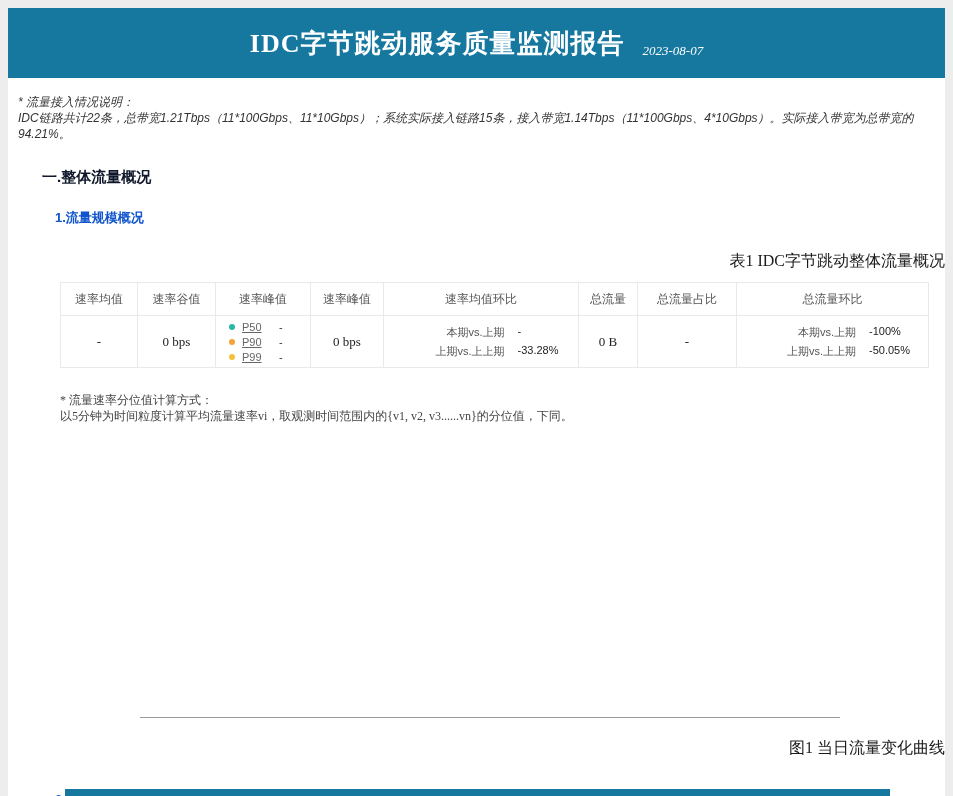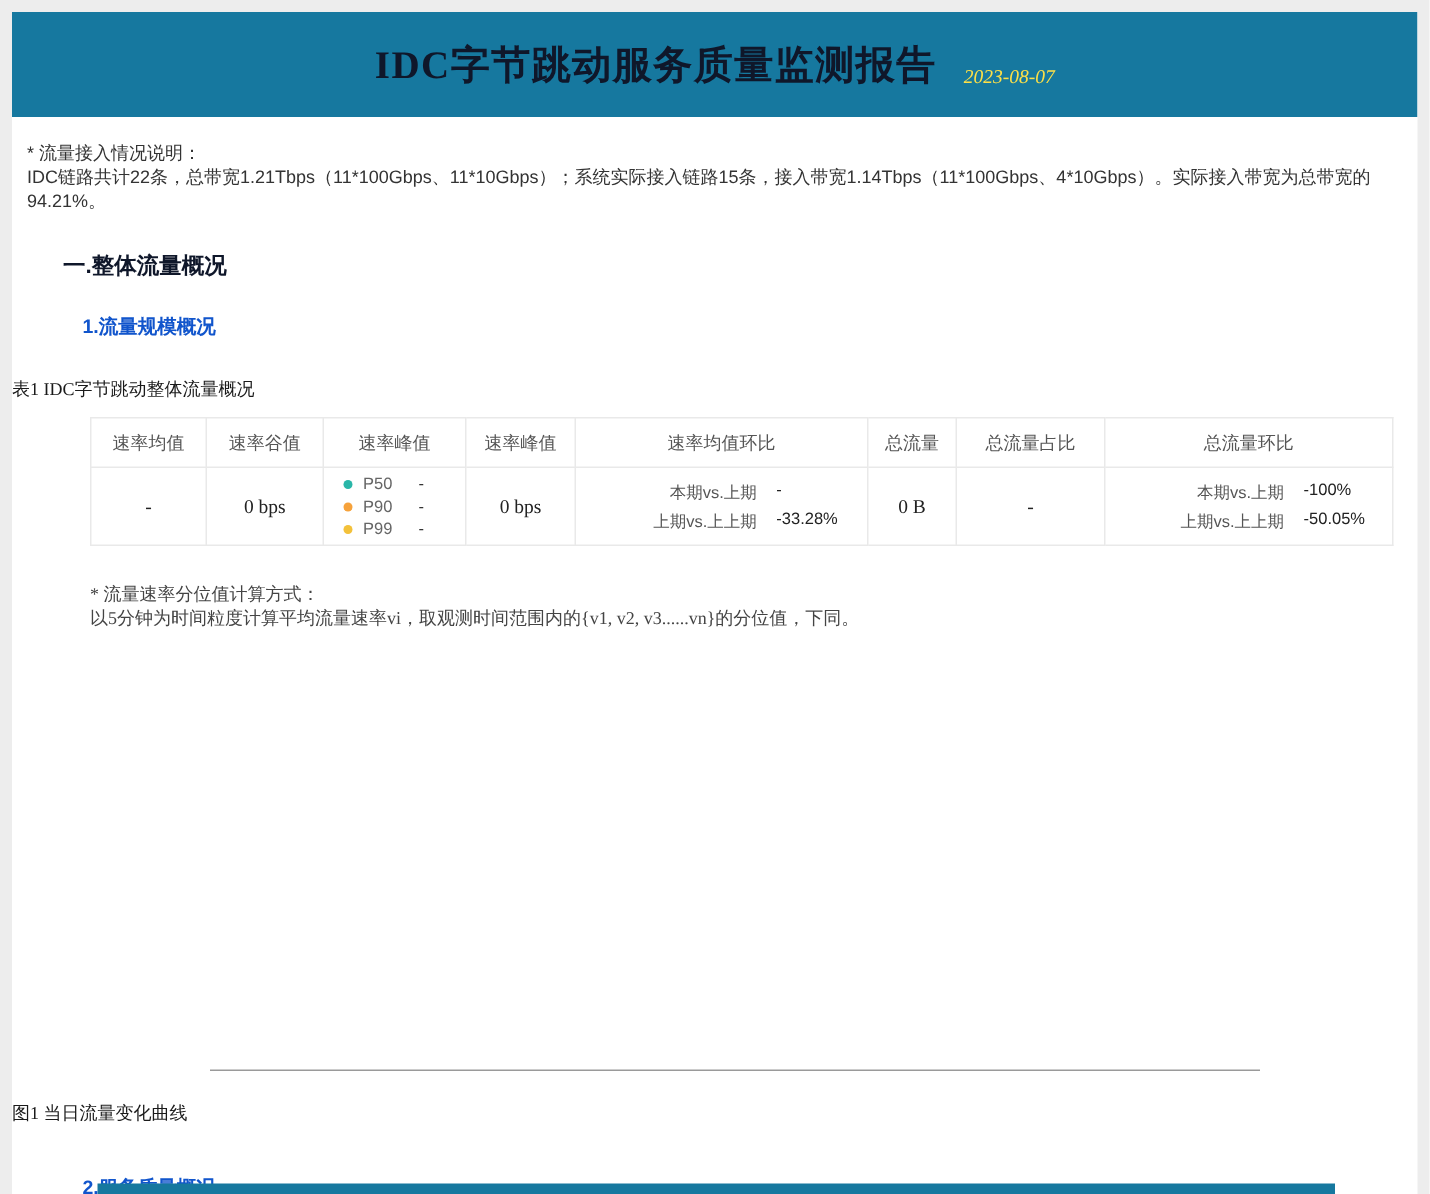--- a/index.html
+++ b/index.html
@@ -2,42 +2,42 @@
 <html><head>
 <meta charset="utf-8">
 <style>
   * { box-sizing: border-box; margin: 0; padding: 0; }
   html, body { width: 953px; height: 796px; }
   body { background: #ededed; font-family: "Liberation Sans", sans-serif; }
 
   .page { position: relative; margin: 8px 8px 0; height: 788px; background: #fff; overflow: hidden; }
 
   .banner { height: 70px; display: flex; align-items: center; justify-content: center; gap: 18px; }
-  .banner .title { color: #0f172a; font-family: "Liberation Serif", serif; font-weight: bold; font-size: 26px; letter-spacing: 1px; }
-  .banner .date { color: #fde047; font-family: "Liberation Serif", serif; font-style: italic; font-size: 13px; margin-top: 16px; }
+  .banner .title { color: #ffffff; font-family: "Liberation Serif", serif; font-weight: bold; font-size: 26px; letter-spacing: 1px; }
+  .banner .date { color: #ffffff; font-family: "Liberation Serif", serif; font-style: italic; font-size: 13px; margin-top: 16px; }
 
-  .intro { padding: 16px 12px 0 10px; font-size: 12px; line-height: 16px; color: #333; }
+  .intro { padding: 16px 12px 0 10px; font-size: 12px; line-height: 16px; color: #333; font-style: italic; }
 
   .sec-title { margin: 26px 0 0 34px; font-size: 15px; font-weight: bold; color: #0f172a; }
   .sub-title { margin: 22px 0 0 47px; font-size: 13px; font-weight: bold; }
   .sub-title.second { margin-top: 32px; }
 
-  .caption { margin-top: 24px; text-align: left; font-family: "Liberation Serif", serif; font-size: 12px; color: #1a1a1a; }
+  .caption { margin-top: 24px; text-align: right; font-family: "Liberation Serif", serif; font-size: 16px; color: #1a1a1a; }
   .caption.fig { margin-top: 20px; }
 
   table.t1 { width: 868px; margin: 10px 0 0 52px; border-collapse: collapse; table-layout: fixed; }
   .t1 th, .t1 td { border: 1px solid #e9e9e9; text-align: center; vertical-align: middle; }
   .t1 th { height: 33px; font-size: 12px; font-weight: normal; color: #555; font-family: Liberation Serif, serif; }
   .t1 td { height: 52px; font-size: 12px; color: #222; }
   .t1 td.big { font-family: "Liberation Serif", serif; font-size: 13px; }
 
   td.pct { text-align: left; padding-left: 13px; }
   .pct-row { display: flex; align-items: center; gap: 7px; height: 15px; font-size: 11px; color: #666; }
   .dot { width: 6px; height: 6px; border-radius: 50%; flex: none; }
-  .pname { width: 30px; }
+  .pname { width: 30px; text-decoration: underline; }
   .pval { color: #333; }
 
   .ratio { display: inline-grid; grid-template-columns: auto auto; column-gap: 13px; row-gap: 4px; font-size: 11px; }
   .rlabel { text-align: right; color: #555; margin-left: 32px; }
   .rval { text-align: left; color: #222; }
 
   .note { margin: 24px 0 0 52px; font-size: 12px; line-height: 16px; color: #444; font-family: Liberation Serif, serif; }
 
   .chart-area { height: 278px; margin-top: 16px; position: relative; }
   .axis-line { position: absolute; left: 132px; width: 700px; bottom: 0; height: 0; border-top: 1px solid #9a9a9a; }

